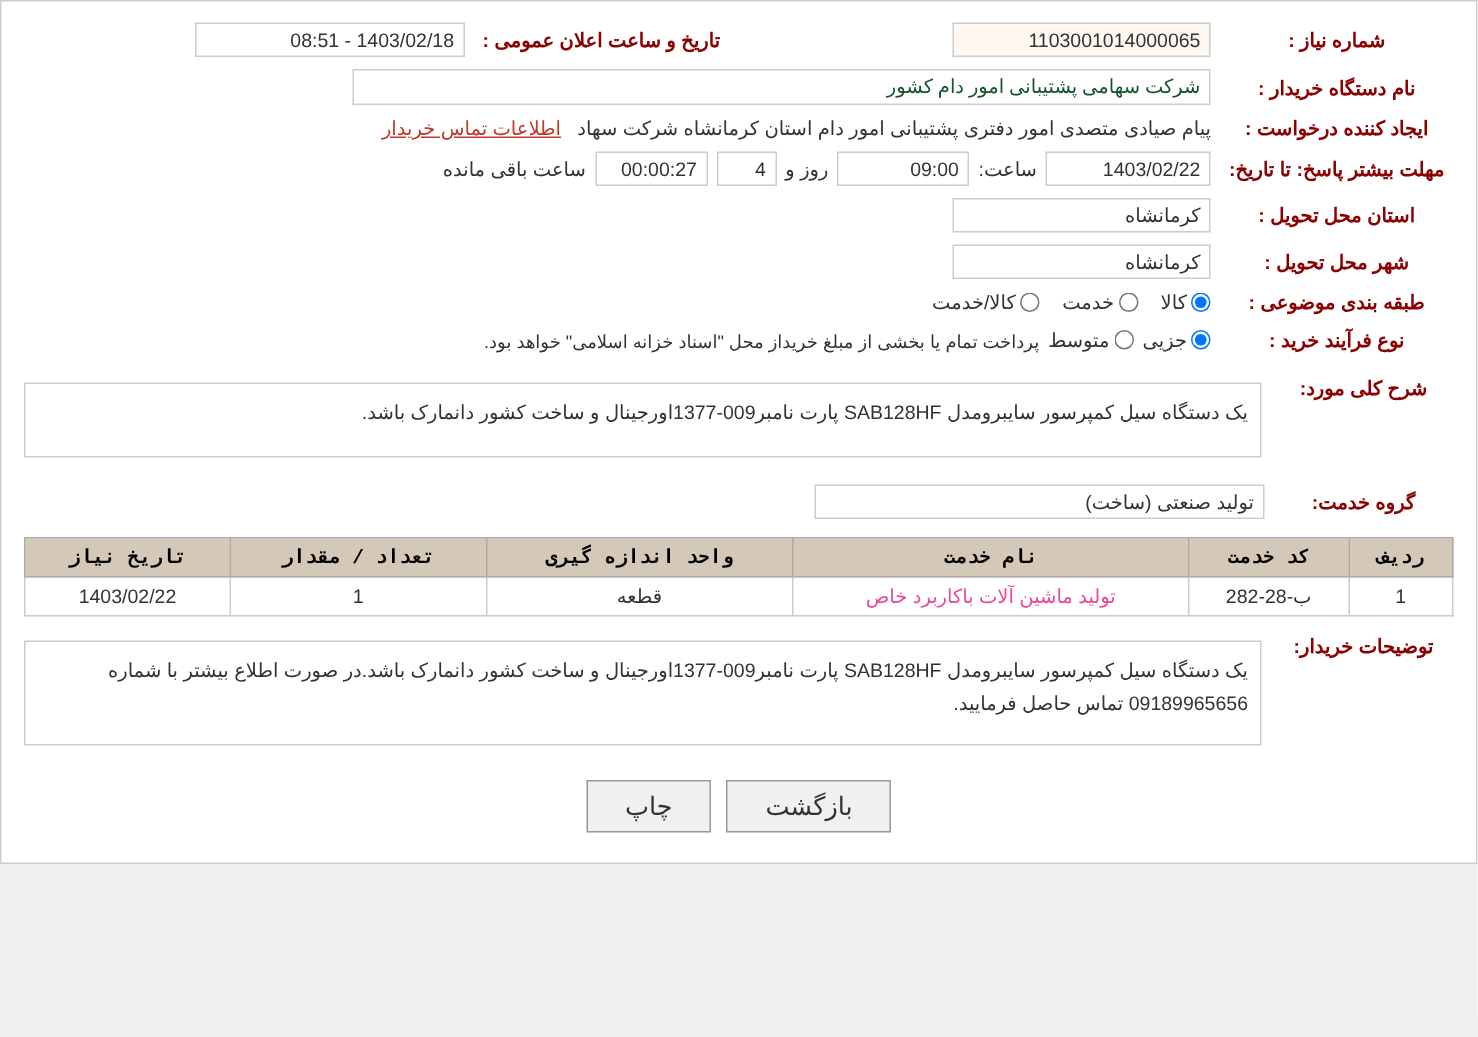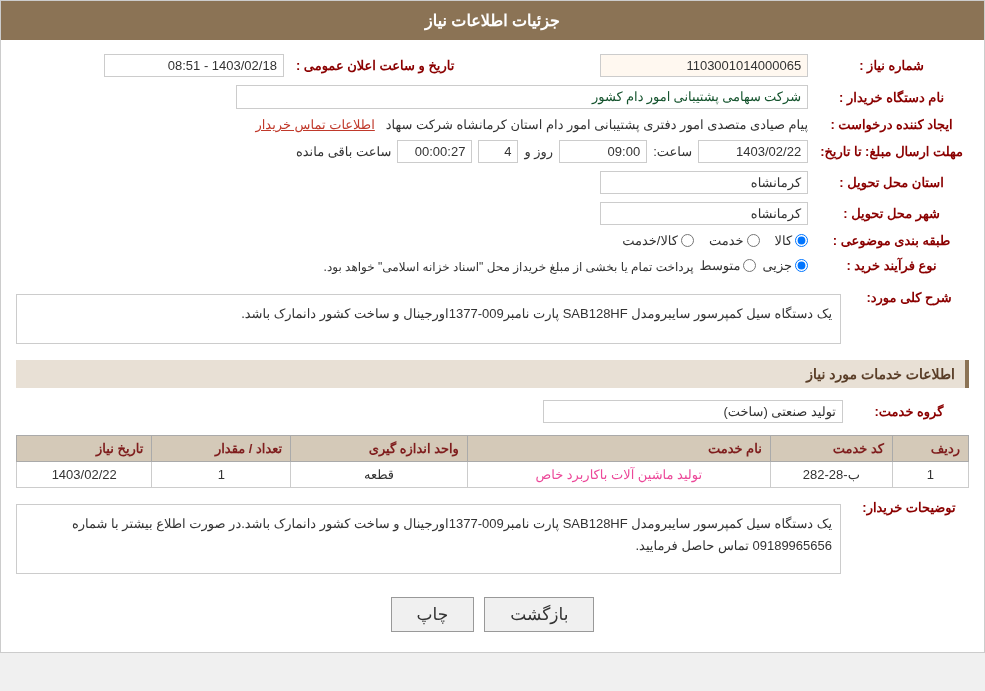--- a/index.html
+++ b/index.html
@@ -47,21 +47,21 @@
       direction: rtl;
     }
     .input-field {
       border: 1px solid #ccc;
       padding: 3px 6px;
       background: #fff;
       direction: rtl;
       min-height: 22px;
       display: inline-block;
     }
-    .input-medium { width: 208px; }
+    .input-medium { width: 172px; }
     .row-flex {
       display: flex;
       align-items: center;
       gap: 6px;
       flex-wrap: wrap;
     }
     .section-title {
       background: #e8e0d5;
       color: #5a3e28;
       font-weight: bold;
@@ -83,23 +83,24 @@
     }
     .data-table {
       width: 100%;
       border-collapse: collapse;
       margin: 8px 0;
     }
     .data-table th {
       background: #d4c9b8;
       border: 1px solid #aaa;
       padding: 5px 8px;
-      text-align: right;
-      font-weight: bold;
-      color: #7f1d1d;
+      text-align: center;
+      font-weight: bold;
+      color: #000000;
+      font-family: Liberation Mono, monospace;
     }
     .data-table td {
       border: 1px solid #ccc;
       padding: 5px 8px;
       text-align: center;
     }
     .data-table tr:nth-child(even) td { background: #f9f5f0; }
     .description-box {
       border: 1px solid #ccc;
       padding: 8px;
@@ -129,21 +130,20 @@
       color: #333;
       font-size: 12px;
       margin-top: 4px;
     }
   </style>
 </head>
 <body>
 
 <div class="page-container">
 
-  <div class="page-header">جزئیات اطلاعات نیاز</div>
 
   <div class="content">
 
     <table class="info-table">
       <tbody>
           <tr>
         <td class="label-cell">شماره نیاز :</td>
         <td class="value-cell">
           <span class="input-field input-medium" style="background:#fff8f0;">1103001014000065</span>
         </td>
@@ -164,21 +164,21 @@
       <tr>
         <td class="label-cell">ایجاد کننده درخواست :</td>
         <td class="value-cell" colspan="4">
           <span>پیام صیادی متصدی امور دفتری پشتیبانی امور دام استان کرمانشاه شرکت سهاد</span>
           &nbsp;
           <span class="link-style">اطلاعات تماس خریدار</span>
         </td>
       </tr>
 
       <tr>
-        <td class="label-cell">مهلت ارسال مبلغ: تا تاریخ:</td>
+        <td class="label-cell">مهلت بیشتر پاسخ: تا تاریخ:</td>
         <td class="value-cell" colspan="4">
           <div class="row-flex">
             <span class="input-field" style="width:110px;">1403/02/22</span>
             <span>ساعت:</span>
             <span class="input-field" style="width:88px;">09:00</span>
             <span>روز و</span>
             <span class="input-field" style="width:40px;">4</span>
             <span class="input-field" style="width:75px;">00:00:27</span>
             <span>ساعت باقی مانده</span>
           </div>
@@ -236,21 +236,20 @@
         </td>
       </tr>
     </tbody>
       </table>
 
     <div style="display:flex; align-items:flex-start; gap:8px; margin:6px 0;">
       <span class="label-cell" style="color:#8B0000;font-weight:bold;white-space:nowrap;min-width:100px;padding-top:4px;">شرح کلی مورد:</span>
       <div class="description-box" style="flex:1; min-height:50px;">یک دستگاه سیل کمپرسور سایبرومدل SAB128HF پارت نامبر009-1377اورجینال و ساخت کشور دانمارک باشد.</div>
     </div>
 
-    <div class="section-title">اطلاعات خدمات مورد نیاز</div>
 
     <table class="info-table">
       <tbody>
           <tr>
         <td class="label-cell">گروه خدمت:</td>
         <td>
           <span class="input-field" style="width:300px;">تولید صنعتی (ساخت)</span>
         </td>
       </tr>
     </tbody>

